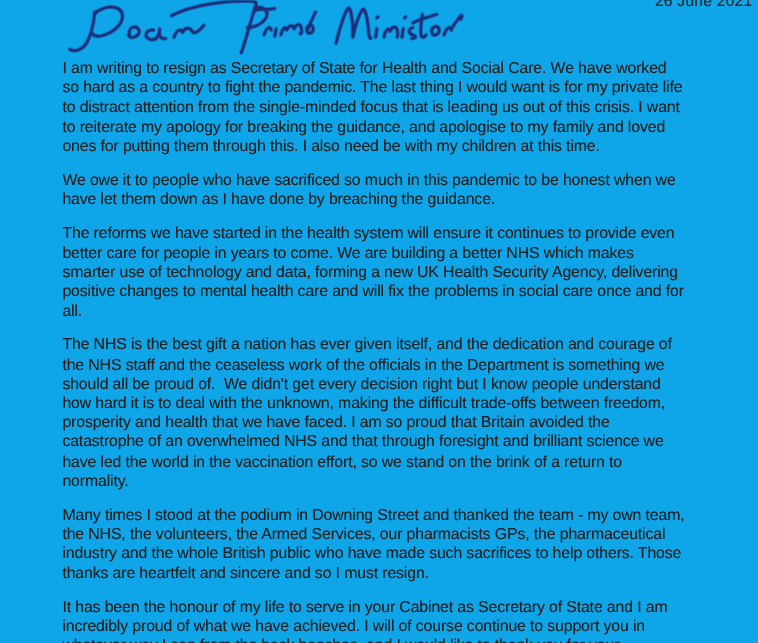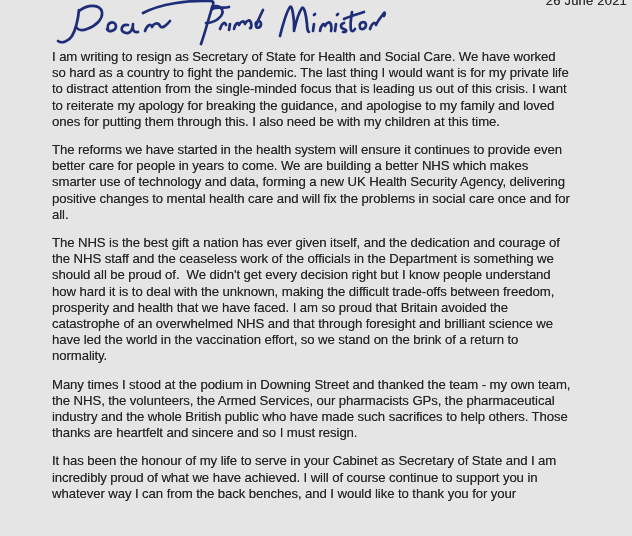--- a/index.html
+++ b/index.html
@@ -1,20 +1,20 @@
 <!DOCTYPE html>
 <html><head>
 <meta charset="utf-8">
 <style>
   html, body { margin: 0; padding: 0; background: #ffffff; }
   .page {
     position: relative;
     width: 632px;
     height: 536px;
-    background: #e5e5e5;
+    background: #0ea5e9;
     overflow: hidden;
     font-family: "Liberation Sans", sans-serif;
   }
   .scan-wrap { filter: blur(0.28px); }
   .date-line {
     position: absolute;
     top: -7px;
     right: 5px;
     font-size: 13px;
     line-height: 15px;
@@ -87,20 +87,22 @@
         <path d="M340,29 C342,23 345,21 346,25 C348,20 352,16 354,13 C355,12 355,14 354,16"></path>
       </svg>
     </div>
 
     <div class="letter-body">
       <p>I am writing to resign as Secretary of State for Health and Social Care. We have worked
 so hard as a country to fight the pandemic. The last thing I would want is for my private life
 to distract attention from the single-minded focus that is leading us out of this crisis. I want
 to reiterate my apology for breaking the guidance, and apologise to my family and loved
 ones for putting them through this. I also need be with my children at this time.</p>
+      <p>We owe it to people who have sacrificed so much in this pandemic to be honest when we
+have let them down as I have done by breaching the guidance.</p>
       <p>The reforms we have started in the health system will ensure it continues to provide even
 better care for people in years to come. We are building a better NHS which makes
 smarter use of technology and data, forming a new UK Health Security Agency, delivering
 positive changes to mental health care and will fix the problems in social care once and for
 all.</p>
       <p>The NHS is the best gift a nation has ever given itself, and the dedication and courage of
 the NHS staff and the ceaseless work of the officials in the Department is something we
 should all be proud of.  We didn't get every decision right but I know people understand
 how hard it is to deal with the unknown, making the difficult trade-offs between freedom,
 prosperity and health that we have faced. I am so proud that Britain avoided the

